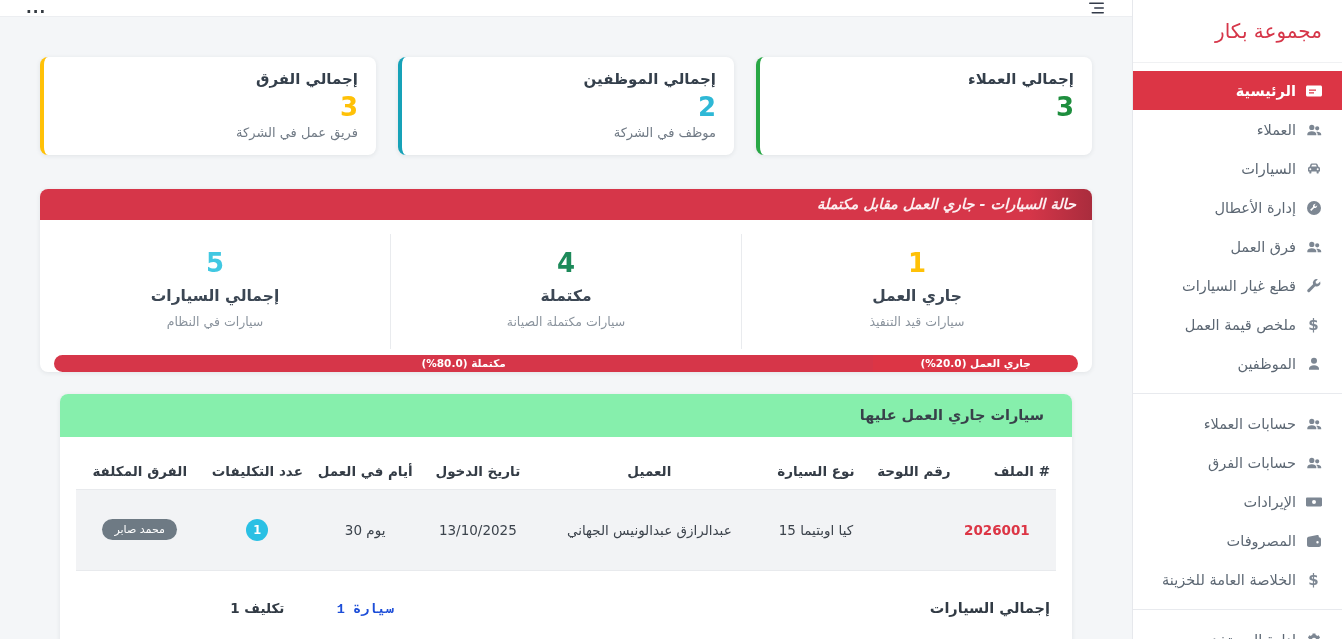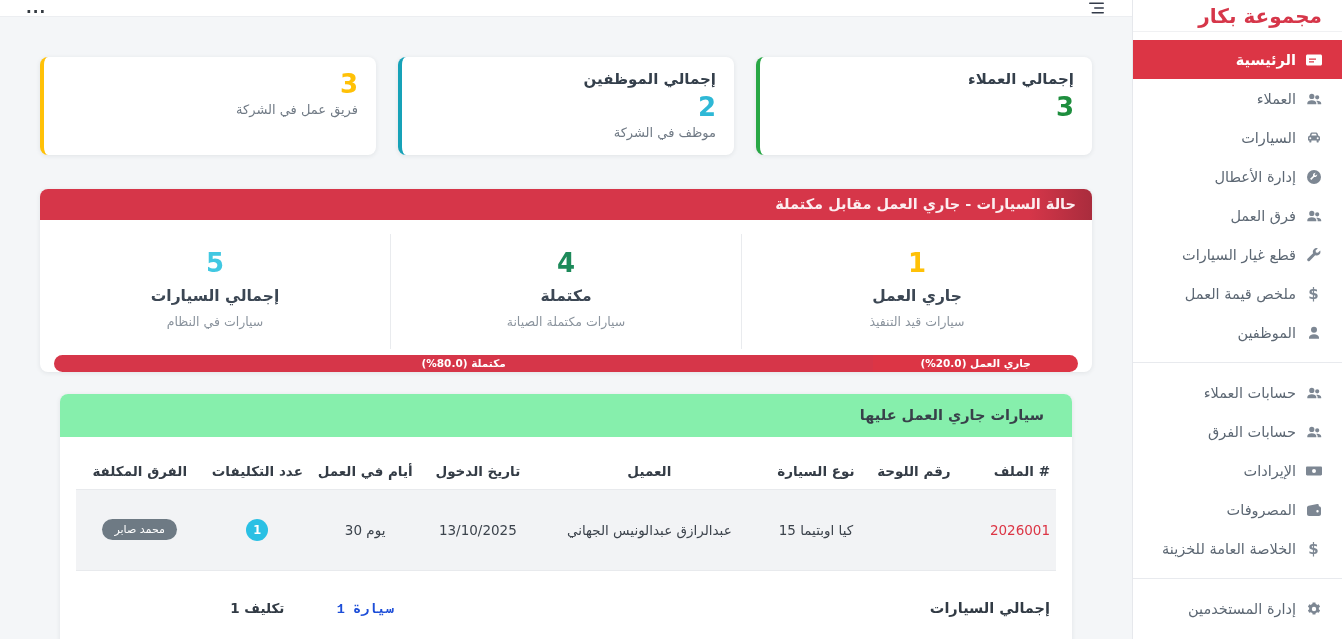--- a/index.html
+++ b/index.html
@@ -1,21 +1,21 @@
 <!DOCTYPE html>
 <html lang="ar" dir="rtl"><head>
 <meta charset="utf-8">
 <style>
   *{box-sizing:border-box;margin:0;padding:0;}
   html,body{width:1342px;height:639px;overflow:hidden;}
   body{display:flex;direction:rtl;font-family:"DejaVu Sans",sans-serif;background:#f4f6f8;color:#3c434c;}
 
   
   .sidebar{width:210px;min-width:210px;background:#fff;border-left:1px solid #e6e8ec;}
-  .brand{height:32px;display:flex;align-items:center;padding:0 20px;font-size:20px;font-weight:bold;color:#d63649;border-bottom:1px solid #f0f1f3;}
+  .brand{height:63px;display:flex;align-items:center;padding:0 20px;font-size:20px;font-weight:normal;color:#d63649;border-bottom:1px solid #f0f1f3;}
   .nav{padding-top:8px;}
   .nav-item{height:39px;display:flex;align-items:center;gap:9px;padding:0 20px;font-size:14.5px;color:#5c6773;cursor:pointer;white-space:nowrap;}
   .nav-item .ic{width:17px;min-width:17px;height:17px;display:flex;align-items:center;justify-content:center;}
   .nav-item svg{width:16px;height:16px;fill:#7d8793;}
   .nav-item.active{background:#dc3545;color:#fff;font-weight:bold;}
   .nav-item.active svg{fill:#fff;}
   .dollar{font-weight:bold;font-size:15px;color:#7d8793;width:17px;text-align:center;}
   .nav-divider{border-top:1px solid #e8eaee;margin:10px 0;}
 
   
@@ -31,42 +31,42 @@
   .scard .t{font-size:15px;font-weight:bold;color:#343f4b;margin-bottom:5px;}
   .scard .v{font-size:26px;font-weight:bold;line-height:1.1;}
   .scard .s{font-size:13px;color:#707a85;margin-top:3px;}
   .acc-green{border-left-color:#28a745}.val-green{color:#1e8e3e}
   .acc-teal{border-left-color:#17a2b8}.val-teal{color:#2eb8d6}
   .acc-amber{border-left-color:#ffc107}.val-amber{color:#ffc107}
   .val-cyan{color:#41c8e2}.val-green4{color:#1d8a5a}
 
   
   .status-card{background:#fff;border-radius:8px;box-shadow:0 1px 5px rgba(30,40,60,.09);margin-bottom:22px;}
-  .status-header{height:31px;display:flex;align-items:center;padding:0 16px;font-size:14.5px;font-weight:bold;color:#fceef0;background:linear-gradient(to left,#a92c3d 0%,#d63649 6%);border-radius:8px 8px 0 0;}
+  .status-header{height:31px;display:flex;align-items:center;padding:0 16px;font-size:14.5px;font-weight:bold;color:#fceef0;background:linear-gradient(to left,#a92c3d 0%,#d63649 6%);border-radius:8px 8px 0 0;font-style:italic;}
   .status-body{display:flex;padding:14px 0 6px;}
   .stat-col{flex:1;text-align:center;padding:14px 0 20px;}
   .stat-col + .stat-col{border-right:1px solid #e9ebee;}
   .stat-v{font-size:26px;font-weight:bold;margin-bottom:9px;}
   .stat-l{font-size:15.5px;font-weight:bold;color:#3c4754;margin-bottom:9px;}
   .stat-s{font-size:12.5px;color:#8a939d;}
   .progress{display:flex;height:17px;border-radius:9px;overflow:hidden;margin:0 14px 16px;}
   .pseg{display:flex;align-items:center;justify-content:center;color:#fff;font-size:10.5px;font-weight:bold;}
   .pseg.p20{width:20%;background:#dc3545;}
   .pseg.p80{width:80%;background:#d63649;}
 
   
   .work-card{margin:0 20px;background:#fff;border-radius:8px;box-shadow:0 1px 5px rgba(30,40,60,.09);}
   .work-header{height:43px;display:flex;align-items:center;padding:0 28px;background:#86efac;color:#38404a;font-size:14.5px;font-weight:bold;border-radius:8px 8px 0 0;}
   .work-body{padding:16px;}
   table{width:100%;border-collapse:collapse;}
   th{font-size:13.5px;font-weight:bold;color:#343c46;padding:10px 6px;text-align:center;border-bottom:1px solid #e8eaed;white-space:nowrap;}
   th:first-child{text-align:right;}
   td{font-size:13.5px;color:#3c434c;padding:29px 6px;text-align:center;border-bottom:1px solid #e8eaed;}
   tr.data-row td{background:#f2f3f5;}
-  td.file{color:#dc3545;font-weight:normal;text-align:right;}
+  td.file{color:#dc3545;font-weight:bold;text-align:left;}
   .badge-count{display:inline-block;min-width:22px;height:22px;line-height:22px;border-radius:50%;background:#2ac0e4;color:#fff;font-size:11.5px;font-weight:bold;}
   .badge-team{display:inline-block;background:#6e7a84;color:#fff;font-size:11px;padding:4px 12px;border-radius:12px;}
   .total-label{text-align:right;font-weight:bold;color:#313a44;font-size:14.5px;}
   .total-cars{color:#1d4ed8;font-weight:bold;font-family:Liberation Mono, monospace;}
   .total-asg{font-weight:bold;color:#313a44;}
   .ltr{direction:ltr;unicode-bidi:isolate;}
 </style>
 </head>
 <body>
 
@@ -223,20 +223,21 @@
       <div class="scard acc-green">
         <div class="t">إجمالي العملاء</div>
         <div class="v val-green">3</div>
       </div>
       <div class="scard acc-teal">
         <div class="t">إجمالي الموظفين</div>
         <div class="v val-teal">2</div>
         <div class="s">موظف في الشركة</div>
       </div>
       <div class="scard acc-amber">
+        <div class="t">إجمالي الفرق</div>
         <div class="v val-amber">3</div>
         <div class="s">فريق عمل في الشركة</div>
       </div>
     </div>
 
     <div class="status-card">
       <div class="status-header">حالة السيارات - جاري العمل مقابل مكتملة</div>
       <div class="status-body">
         <div class="stat-col">
           <div class="stat-v val-amber">1</div>

